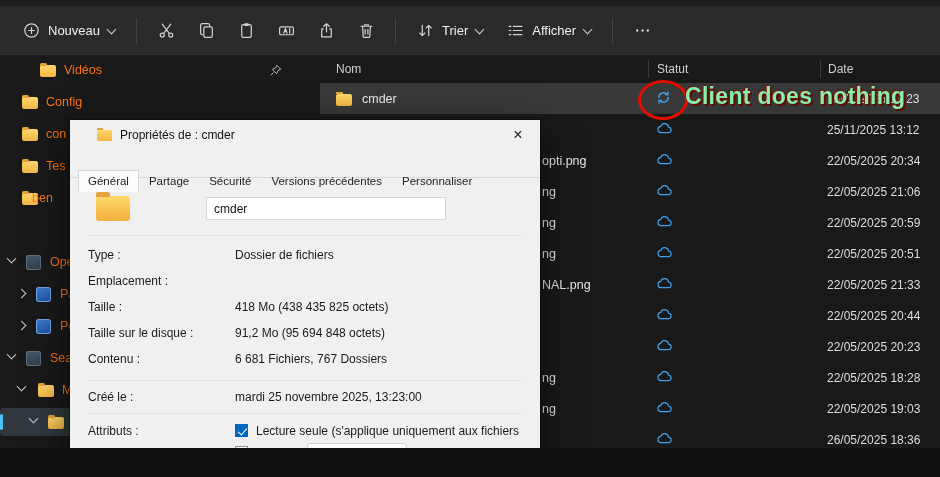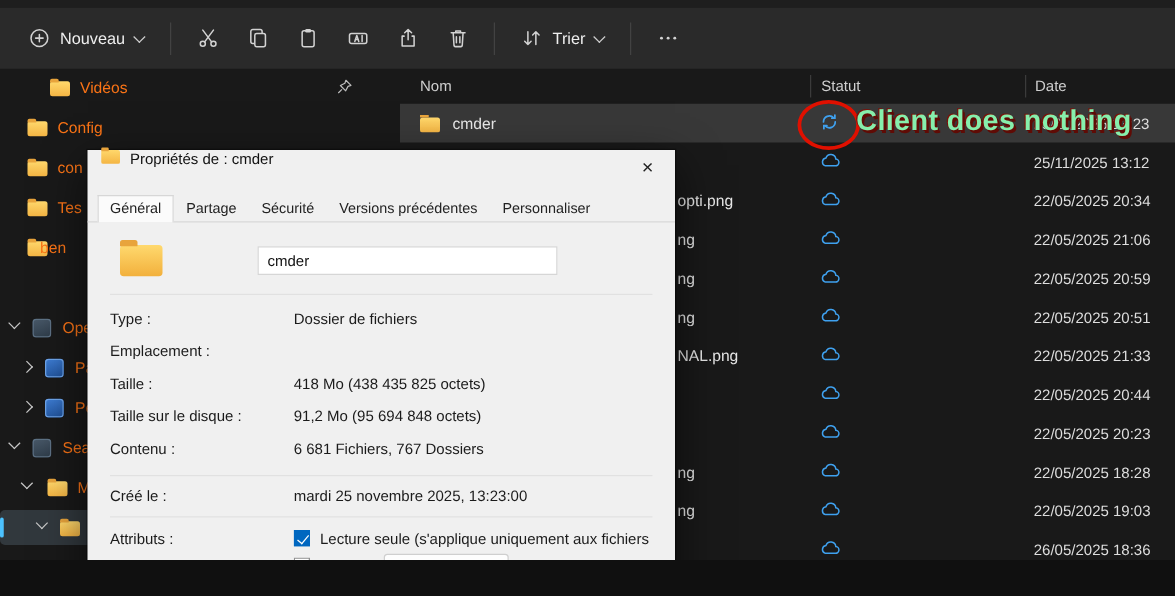--- a/index.html
+++ b/index.html
@@ -52,27 +52,27 @@
   .frag{margin-left:206px}
   .c-status{width:172px;padding-left:8px;display:flex;align-items:center}
   .c-date{flex:1;padding-left:7px;font-size:12px;color:#dedede}
   .cloud{width:17px;height:12px;fill:none;stroke:#3fa1ef;stroke-width:1.4}
   .sync{width:15px;height:15px;fill:none;stroke:#3fa1ef;stroke-width:1.5;stroke-linecap:round}
 
   
   .dialog{position:absolute;left:70px;top:120px;width:470px;height:392px;background:#f0f0f0;
           color:#1b1b1b;font-size:12px;z-index:30;
           box-shadow:0 12px 34px rgba(0,0,0,.6),0 0 0 1px rgba(0,0,0,.35)}
-  .dlg-title{height:30px;display:flex;padding:0 11px;gap:8px;font-size:12px;color:#111}
+  .dlg-title{height:30px;display:flex;align-items:center;padding:0 27px;gap:8px;font-size:12px;color:#111}
   .mini-folder{width:15px;height:11px;background:linear-gradient(180deg,#ffd86c,#f4b544);border-radius:1.5px;position:relative}
   .mini-folder::before{content:"";position:absolute;left:0;top:-2px;width:6px;height:2.5px;background:#e8a43c;border-radius:1px 1px 0 0}
   .dlg-close{position:absolute;right:0;top:0;width:44px;height:30px;display:flex;align-items:center;
              justify-content:center;font-size:16px;color:#222;cursor:default}
   .dlg-tabs{display:flex;padding:5px 8px 0;border-bottom:1px solid #d7d7d7}
-  .dtab{padding:4px 9px 5px;font-size:11.5px;color:#222;border:1px solid transparent;border-bottom:none;position:relative;top:1px}
+  .dtab{padding:4px 9px 5px;font-size:11.5px;color:#222;border:1px solid transparent;border-bottom:none;position:relative;top:15px}
   .dtab.active{background:#fbfbfb;border-color:#d7d7d7}
   .dlg-page{position:relative;padding:10px 18px 0}
   .name-row{display:flex;align-items:center;padding:8px 0 14px 8px}
   .bigfolder{width:34px;height:25px;background:linear-gradient(180deg,#ffd96e,#f2b03c);border-radius:3px;position:relative;margin-right:76px}
   .bigfolder::before{content:"";position:absolute;left:0;top:-4px;width:14px;height:5px;background:#e8a43c;border-radius:2px 2px 0 0}
   .name-input{width:240px;height:23px;border:1px solid #d6d6d6;background:#fff;font-size:12px;
               padding:0 7px;font-family:inherit;color:#111}
   .dsep{border:none;border-top:1px solid #e1e1e1}
   .dfields{padding:12px 0 2px}
   .drow{display:flex;margin-bottom:12px}
@@ -152,20 +152,27 @@
         </svg>
     </div>
     <span class="tb-sep"></span>
     <div class="tb-btn">
       <svg class="tb-svg" viewBox="0 0 16 16">
           <path d="M5 3.2v9.6M5 12.8l-2.4-2.4M5 12.8l2.4-2.4M11 12.8V3.2M11 3.2L8.6 5.6M11 3.2l2.4 2.4"></path>
         </svg>
       <span>Trier</span>
       <span class="chev down"></span>
     </div>
+    <div class="tb-btn">
+      <svg class="tb-svg" viewBox="0 0 16 16">
+          <path d="M2 4.2h1.6M6 4.2h8M2 8h1.6M6 8h8M2 11.8h1.6M6 11.8h8"></path>
+        </svg>
+      <span>Afficher</span>
+      <span class="chev down"></span>
+    </div>
     <span class="tb-sep"></span>
     <div class="tb-icon">
       <svg class="tb-svg" viewBox="0 0 16 16">
           <circle cx="3" cy="8" r="1.1" fill="#d2d2d2" stroke="none"></circle>
           <circle cx="8" cy="8" r="1.1" fill="#d2d2d2" stroke="none"></circle>
           <circle cx="13" cy="8" r="1.1" fill="#d2d2d2" stroke="none"></circle>
         </svg>
     </div>
   </div>
 

